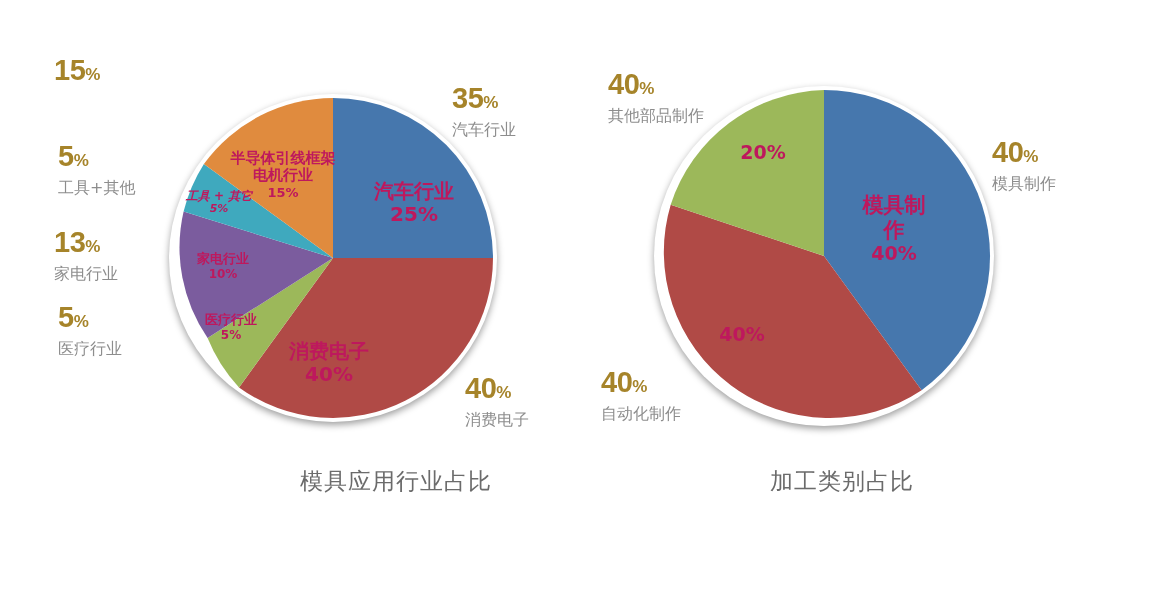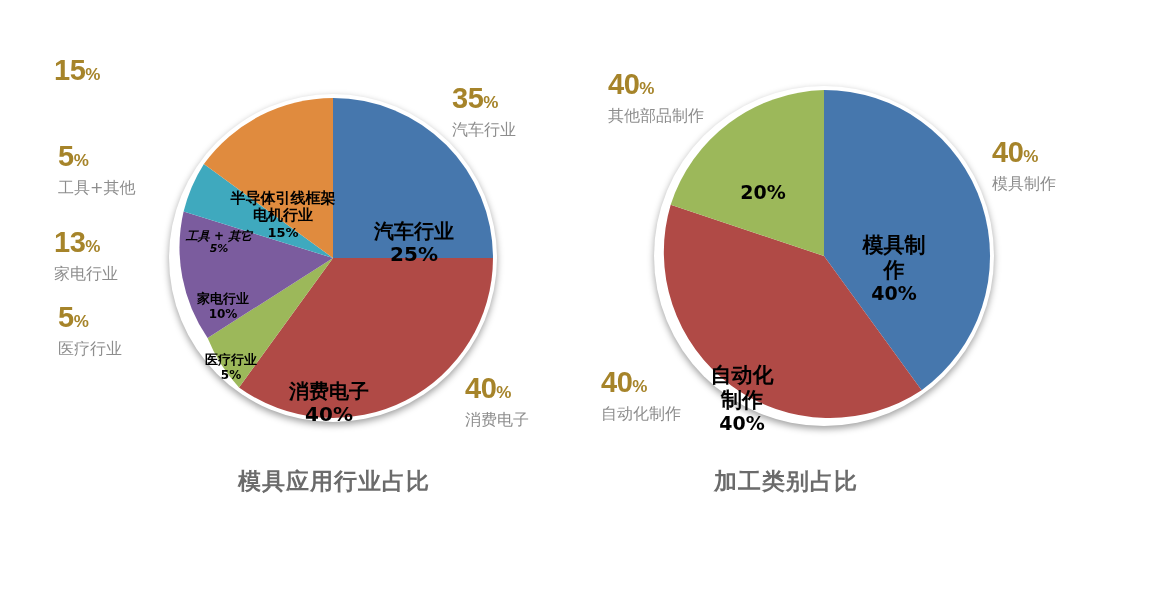--- a/index.html
+++ b/index.html
@@ -36,38 +36,37 @@
   .pie{
     position:absolute;left:0;top:0;
     border-radius:50%;
     box-shadow:0 3px 7px rgba(0,0,0,0.38);
   }
   .pie svg{display:block;border-radius:50%;}
 
   
   .slice-label{
     position:absolute;
-    color:#000000;
+    color:#be185d;
     text-align:center;
     font-family:"DejaVu Serif","Liberation Serif",serif;
     font-weight:bold;
     line-height:1.18;
     white-space:pre-line;
     pointer-events:none;
-    margin-top:40px;
   }
   .slice-label .val{display:block;font-family:"DejaVu Sans","Liberation Sans",sans-serif;font-weight:bold;}
 
   
   .chart-title{
     position:absolute;
     color:#6b6b6b;
     font-size:23px;
-    font-weight:bold;
-    text-align:center;
+    font-weight:normal;
+    text-align:right;
     font-family:"DejaVu Sans","Liberation Sans",sans-serif;
     letter-spacing:1px;
   }
 </style>
 </head>
 <body>
 
 <div class="stage">
 
   <div>
@@ -183,22 +182,20 @@
         </svg>
       </div>
 
       <div class="slice-label" style="left:180px;top:82px;width:120px;font-size:21px;">
         <span>模具制
 作</span>
         <span class="val" style="font-size:19px;">40%</span>
       </div>
 
       <div class="slice-label" style="left:26px;top:212px;width:124px;font-size:21px;">
-        <span>自动化
-制作</span>
         <span class="val" style="font-size:19px;">40%</span>
       </div>
 
       <div class="slice-label" style="left:50px;top:30px;width:118px;font-size:21px;">
         <span class="val" style="font-size:19px;">20%</span>
       </div>
     </div>
 
     <div class="chart-title" style="left:658px;top:466px;width:256px;">加工类别占比</div>
   </div>

